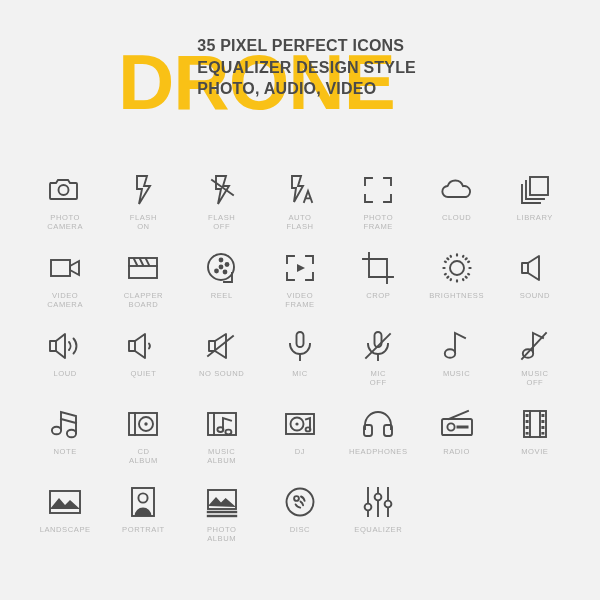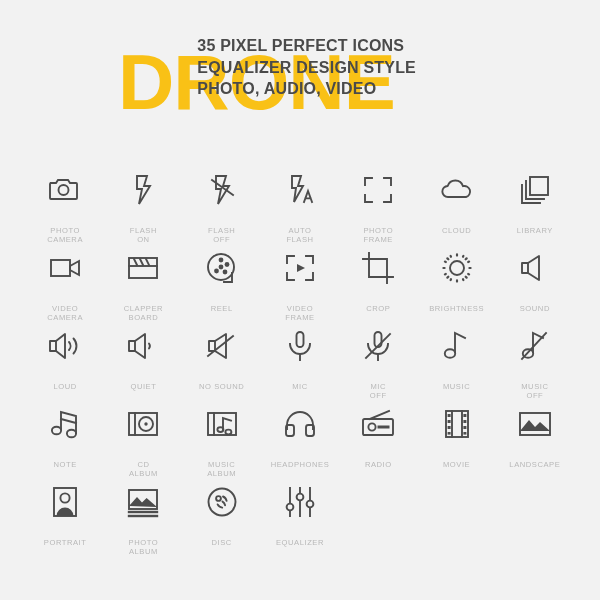--- a/index.html
+++ b/index.html
@@ -86,21 +86,21 @@
     stroke-linejoin: miter;
   }
   .icon-box svg .fillp {
     fill: #4d4d4d;
     stroke: none;
   }
   .icon-box svg .nofill {
     fill: none;
   }
   .cell-label {
-    margin-top: 16px;
+    margin-top: 3px;
     font-size: 7.6px;
     line-height: 9.4px;
     letter-spacing: 0.55px;
     color: #b8b8b8;
     text-align: center;
     text-transform: uppercase;
     white-space: pre-line;
     font-family: "Liberation Sans", sans-serif;
   }
 </style>
@@ -387,20 +387,32 @@
           <line x1="9" y1="6" x2="9" y2="28"></line>
           <path d="M18 22V11l8 2.6"></path>
           <ellipse cx="15.4" cy="22.6" rx="3" ry="2.4"></ellipse>
           <ellipse cx="23.4" cy="25" rx="3" ry="2.4"></ellipse>
         </svg>
     </div>
     <div class="cell-label">MUSIC
 ALBUM</div>
   </div>
 
+  <div class="cell">
+    <div class="icon-box">
+      <svg viewBox="0 0 34 34">
+          <rect x="3" y="7" width="28" height="20"></rect>
+          <circle cx="14" cy="17" r="6.5"></circle>
+          <circle cx="14" cy="17" r="1.6" class="fillp"></circle>
+          <path d="M27 22V11l-4 1.4"></path>
+          <ellipse cx="25" cy="22.4" rx="2.4" ry="2"></ellipse>
+        </svg>
+    </div>
+    <div class="cell-label">DJ</div>
+  </div>
 
   <div class="cell">
     <div class="icon-box">
       <svg viewBox="0 0 34 34">
           <path d="M4 22v-4a13 13 0 0 1 26 0v4"></path>
           <rect x="3" y="18" width="8" height="11" rx="2.4"></rect>
           <rect x="23" y="18" width="8" height="11" rx="2.4"></rect>
         </svg>
     </div>
     <div class="cell-label">HEADPHONES</div>

